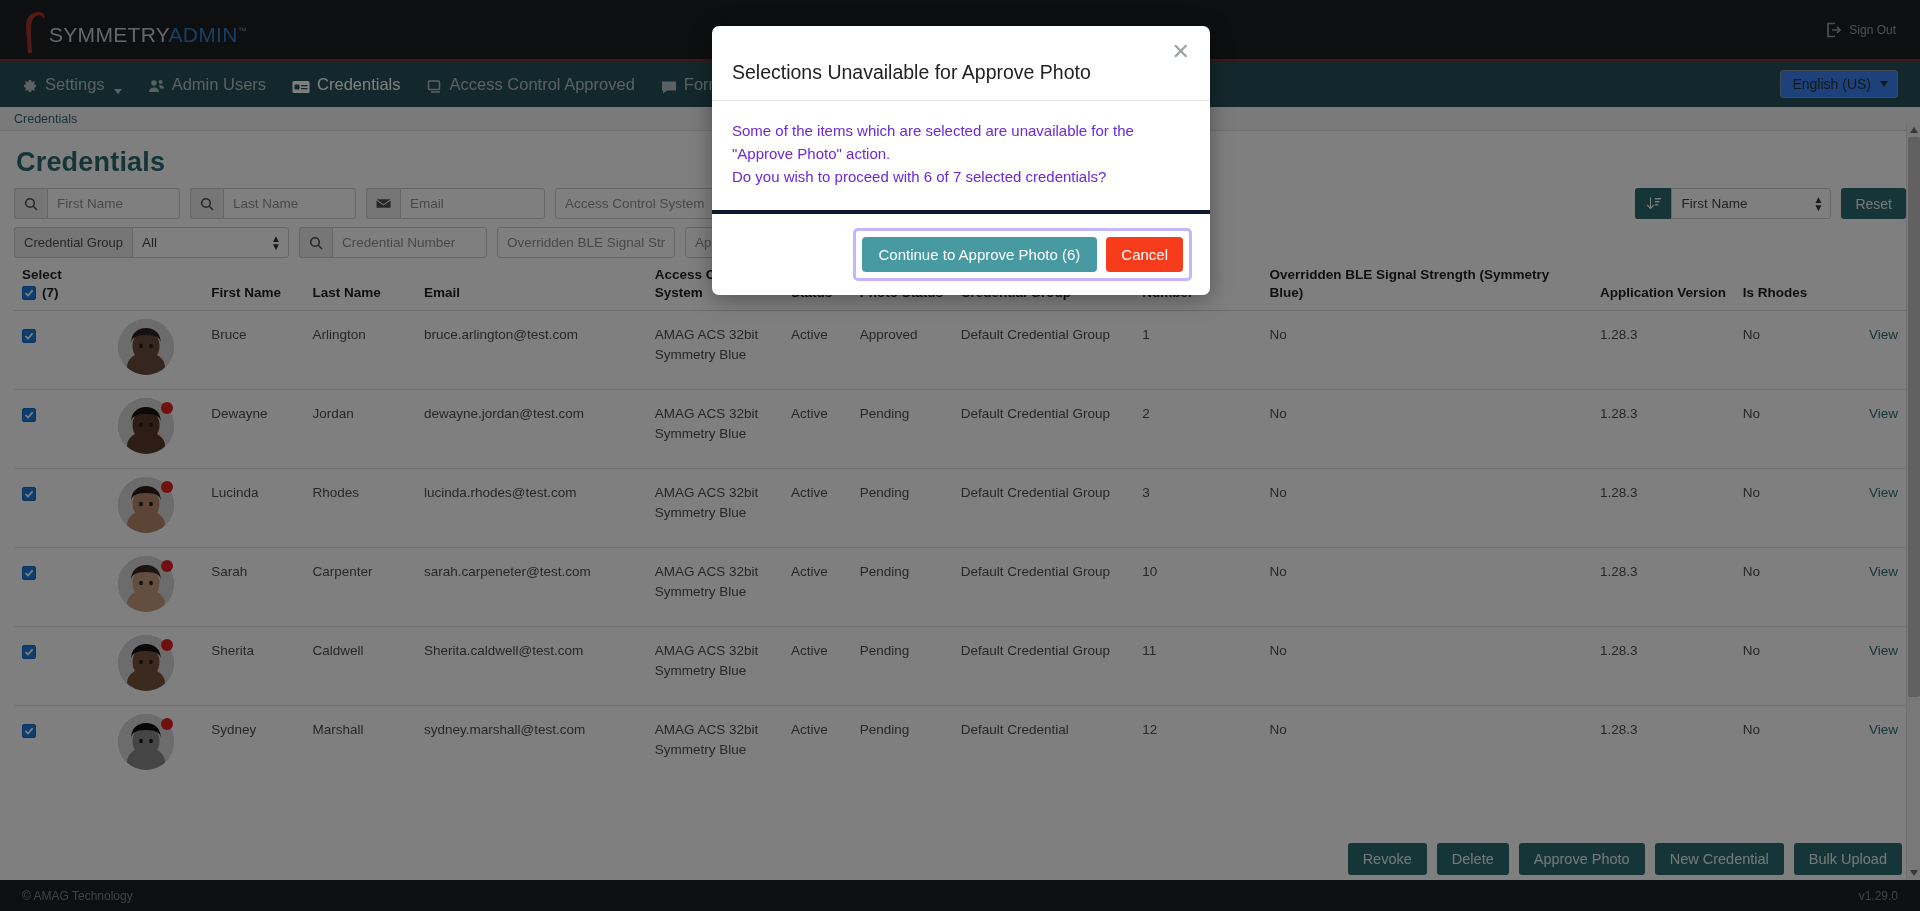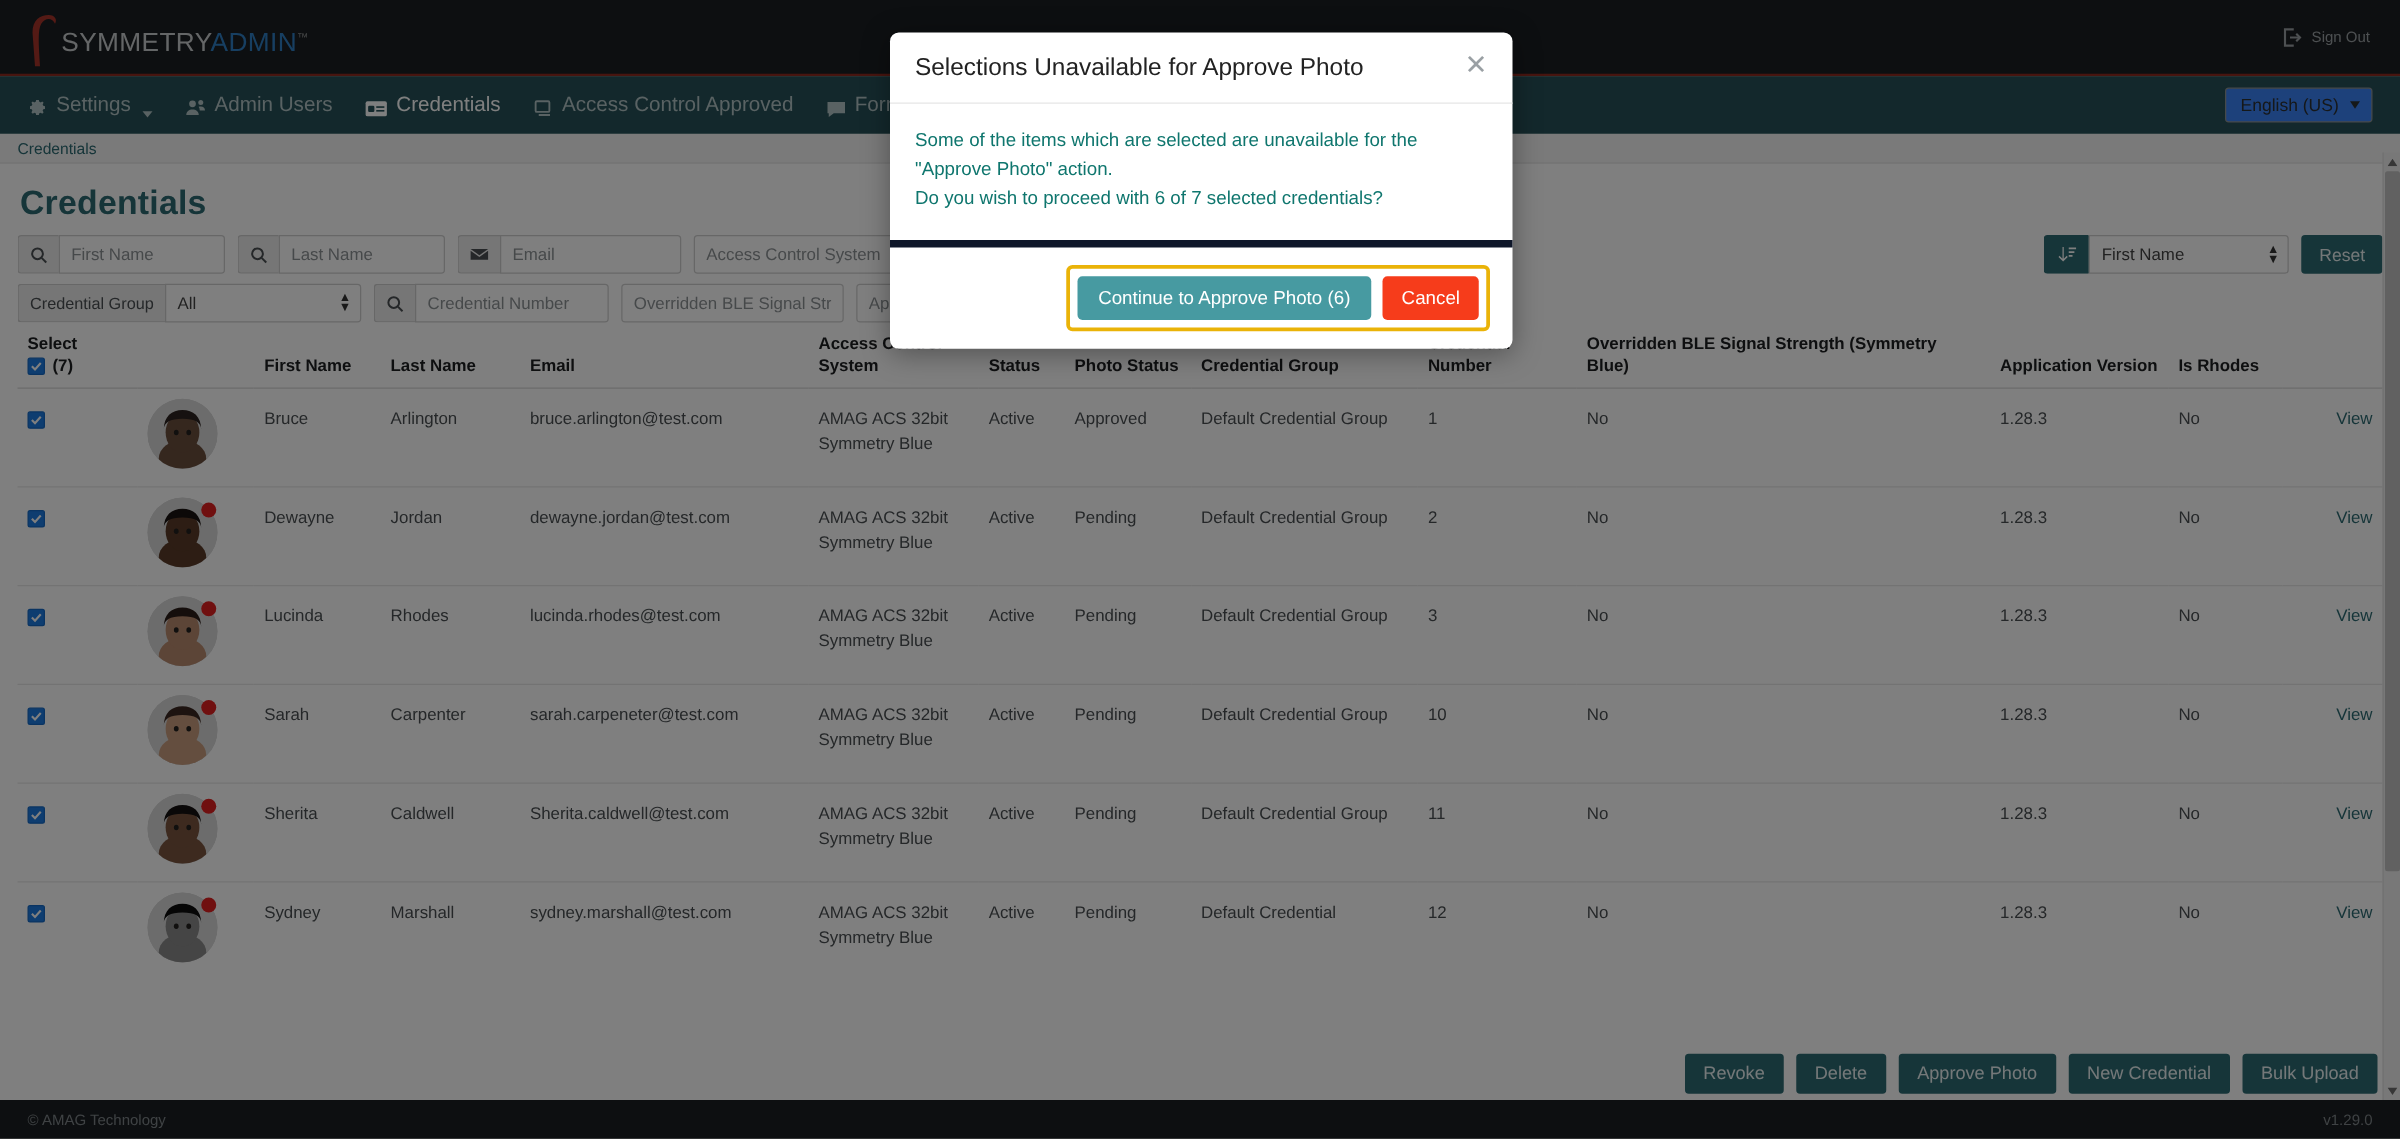--- a/index.html
+++ b/index.html
@@ -227,35 +227,35 @@
   .modal {
     position: absolute; left: 712px; top: 26px; width: 498px;
     background: #fff; border-radius: 7px;
     box-shadow: 0 4px 22px rgba(0,0,0,0.35);
     z-index: 101;
   }
   .modal-head {
     display: flex; align-items: flex-start; justify-content: space-between;
     padding: 17px 20px 16px 20px; border-bottom: 1px solid #e6e6e6;
   }
-  .modal-title { font-size: 19.5px; color: #222; font-weight: 400; }
+  .modal-title { font-size: 19.5px; color: #222; font-weight: 400; margin-top: 18px; }
   .modal-x {
     font-size: 22px; color: #9aa0a4; cursor: pointer; line-height: 18px;
     font-weight: 300;
   }
   .modal-body {
-    padding: 19px 20px 22px 20px; border-bottom: 6px solid #0f172a;
-    font-size: 15px; color: #0f766e; line-height: 1.52;
+    padding: 19px 20px 22px 20px; border-bottom: 4px solid #0f172a;
+    font-size: 15px; color: #6d28d9; line-height: 1.52;
   }
   .modal-foot {
     padding: 14px 18px; display: flex; justify-content: flex-end;
     align-items: center; gap: 0;
   }
   .highlight-box {
-    border: 3px solid #eab308; border-radius: 5px;
+    border: 3px solid #c4b5fd; border-radius: 5px;
     padding: 6px; display: flex; gap: 9px; align-items: center;
   }
   .btn-continue {
     background: #479aa1; color: #fff; border: none; border-radius: 4px;
     height: 35px; padding: 0 17px; font-size: 15px; cursor: pointer;
     font-family: "Liberation Sans", sans-serif;
   }
   .btn-cancel {
     background: #f63c1b; color: #fff; border: none; border-radius: 4px;
     height: 35px; padding: 0 15px; font-size: 15px; cursor: pointer;

